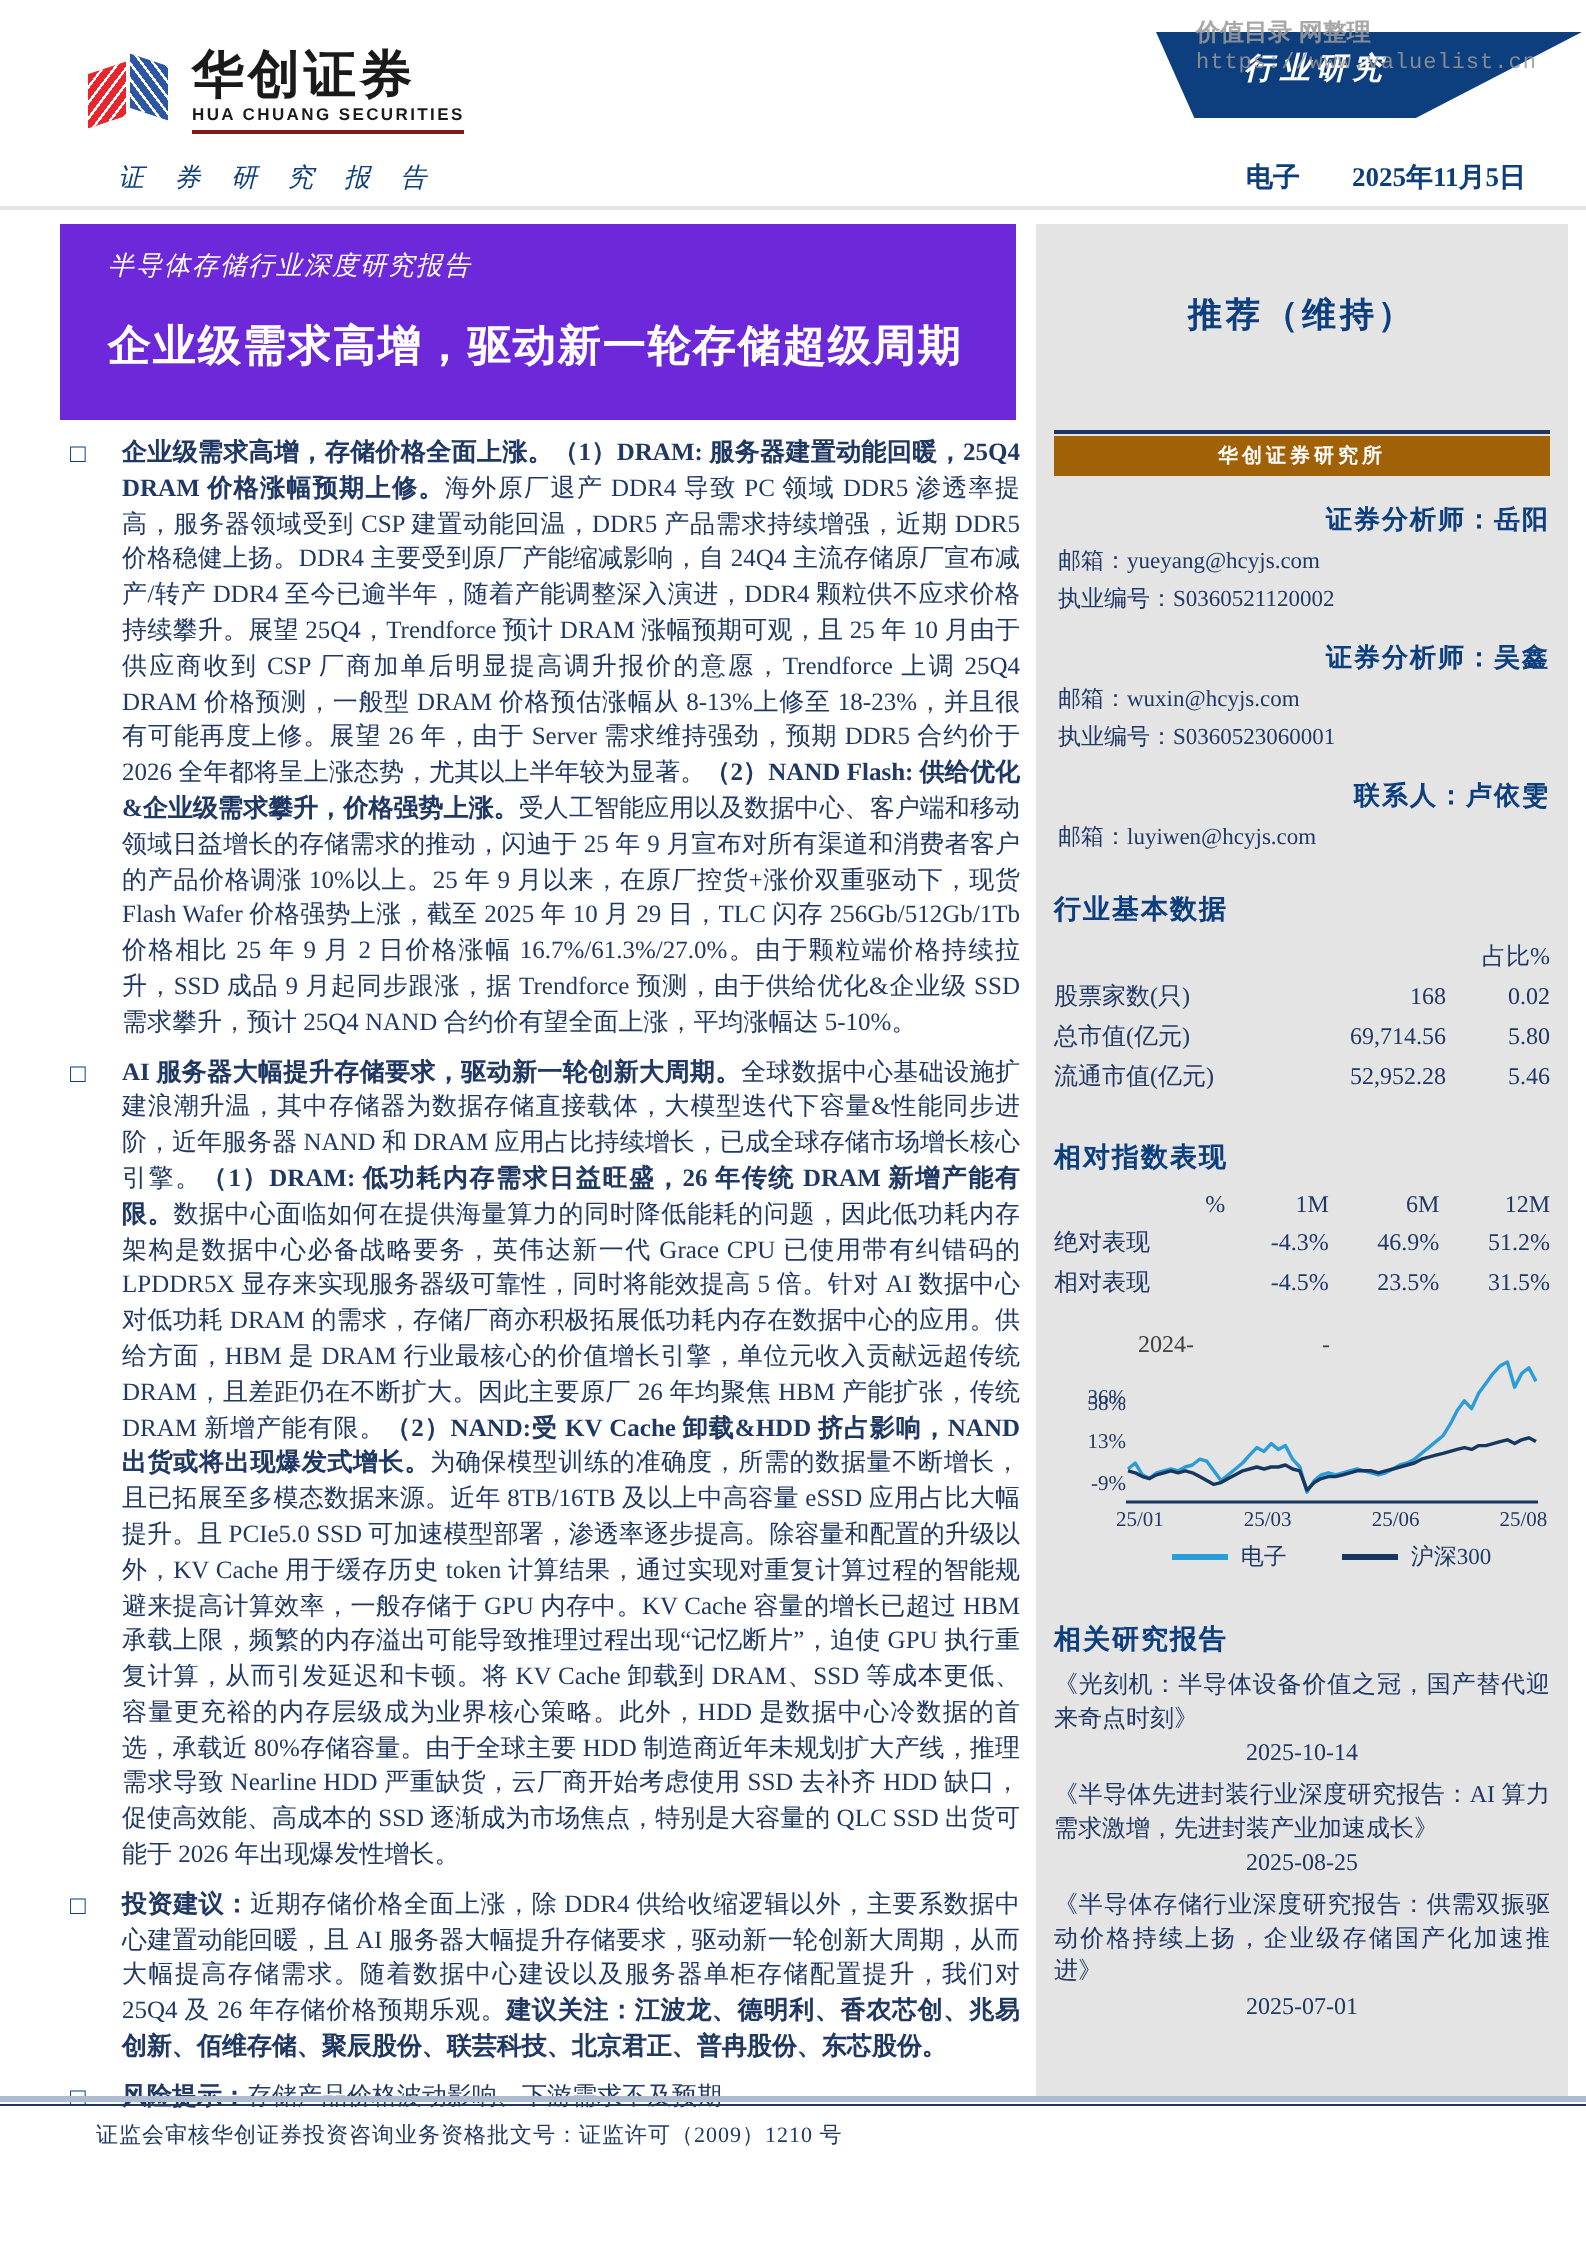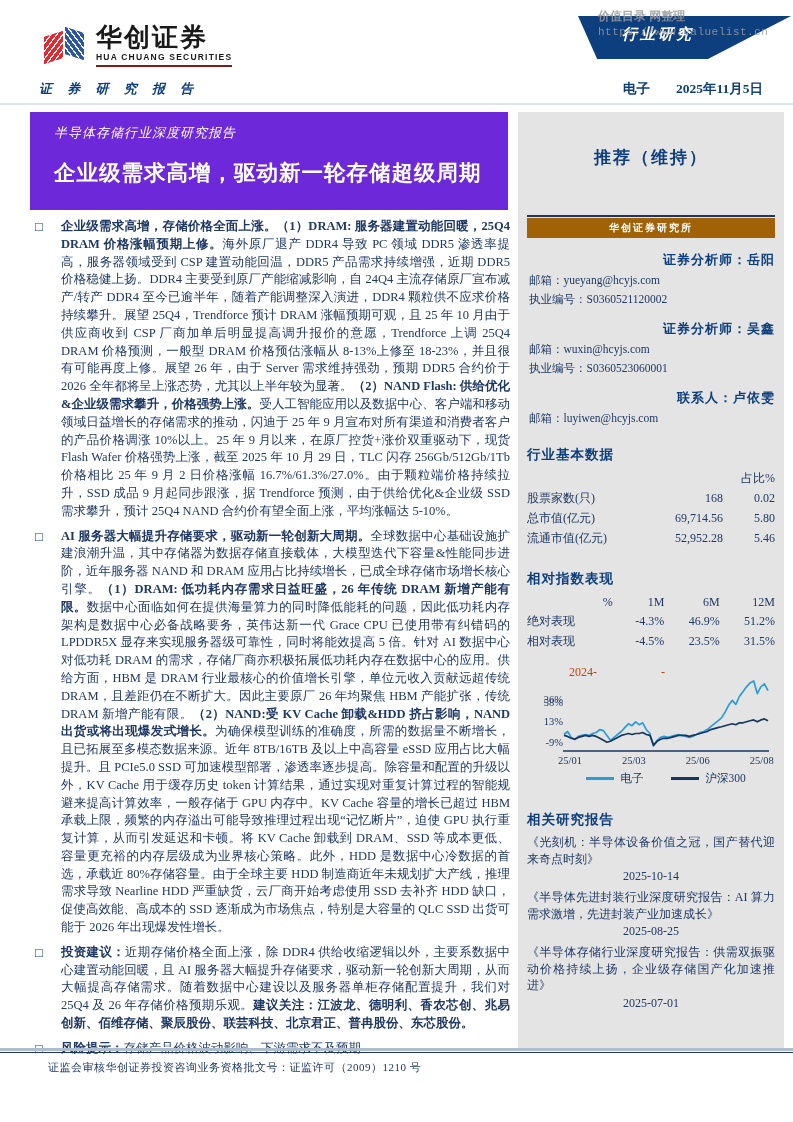--- a/index.html
+++ b/index.html
@@ -22,21 +22,21 @@
   }
   .logo-face-blue {
     position:absolute; left:23px; top:6px; width:19px; height:27px;
     background:repeating-linear-gradient(45deg,#2c57a5 0,#2c57a5 4px,#ffffff 4px,#ffffff 5.5px);
     background-color:#2c57a5; transform:skewY(18deg);
   }
   .logo-text { display:flex; flex-direction:column; }
   .logo-cn { font-family:"Liberation Sans","DejaVu Sans",sans-serif; font-weight:bold; font-size:26px; color:#1a1a1a; letter-spacing:2px; line-height:26px; }
   .logo-en { font-family:Liberation Sans, sans-serif; font-weight:bold; font-size:8.5px; color:#1a1a1a; letter-spacing:1.2px; margin-top:2px;
              border-bottom:2px solid #7f1d1d; padding-bottom:3px; }
-  .report-type { position:absolute; left:39px; top:80px; font-size:13px; font-weight:bold; font-style:italic; letter-spacing:6px; color:#0d3e7d; }
+  .report-type { position:absolute; left:59px; top:80px; font-size:13px; font-weight:normal; font-style:italic; letter-spacing:6px; color:#0d3e7d; }
 
   .banner {
     position:absolute; left:578px; top:16px; width:213px; height:43px;
     background:#0d3e7d; clip-path:polygon(0 0,100% 0,61% 100%,9% 100%);
   }
   .banner-label { position:absolute; left:44px; top:9px; color:#ffffff; font-weight:bold; font-style:italic; font-size:15px; letter-spacing:3px; }
   .watermark { position:absolute; left:598px; top:8px; width:190px; color:#9a9a9a; opacity:.85; z-index:3;
                font-family:"Liberation Sans","DejaVu Sans",sans-serif; }
   .wm1 { font-size:12px; font-weight:bold; }
   .wm2 { font-size:11px; font-family:"Liberation Mono","DejaVu Sans Mono",monospace; letter-spacing:.5px; margin-top:1px; }
@@ -72,21 +72,21 @@
   .ind-table { width:100%; border-collapse:collapse; font-size:12px; color:#1f3864; margin-top:4px; }
   .ind-table td { padding:1.5px 0; }
   .ind-num { text-align:right; }
   .perf { margin-top:22px; }
   .perf-table { width:100%; border-collapse:collapse; font-size:12px; color:#1f3864; margin-top:5px; }
   .perf-table td { padding:1.5px 0; }
   .perf-num { text-align:right; }
 
   
   .chart-wrap { margin-top:14px; position:relative; height:122px; }
-  .chart-title { position:absolute; left:42px; top:0; display:flex; gap:64px; font-size:12px; color:#c2410c; }
+  .chart-title { position:absolute; left:42px; top:0; display:flex; gap:64px; font-size:12px; color:#404040; }
   .plot { position:absolute; left:36px; top:14px; width:206px; height:74px; }
   .ytick { position:absolute; right:212px; width:34px; text-align:right; font-size:10.5px; color:#1f3864; }
   .yt0 { top:8px;margin-top:24px; } .yt1 { top:29px; } .yt2 { top:51px; } .yt3 { top:72px; }
   .xticks { position:absolute; left:30px; top:90px; width:218px; display:flex; justify-content:center; font-size:10.5px; color:#1f3864;gap:40px; }
   .legend { position:absolute; left:30px; top:106px; width:218px; display:flex; justify-content:center; gap:28px; font-size:11.5px; color:#1f3864; }
   .legend-item { display:flex; align-items:center; gap:6px; }
   .legend-swatch { width:28px; height:2.5px; }
 
   
   .reports { margin-top:24px; }

